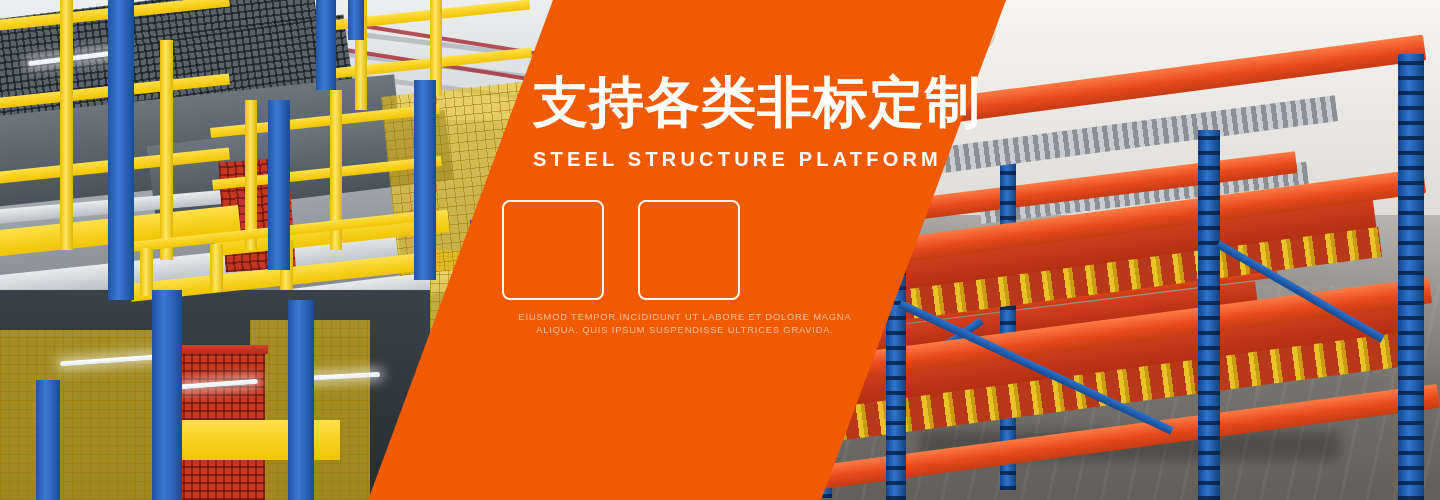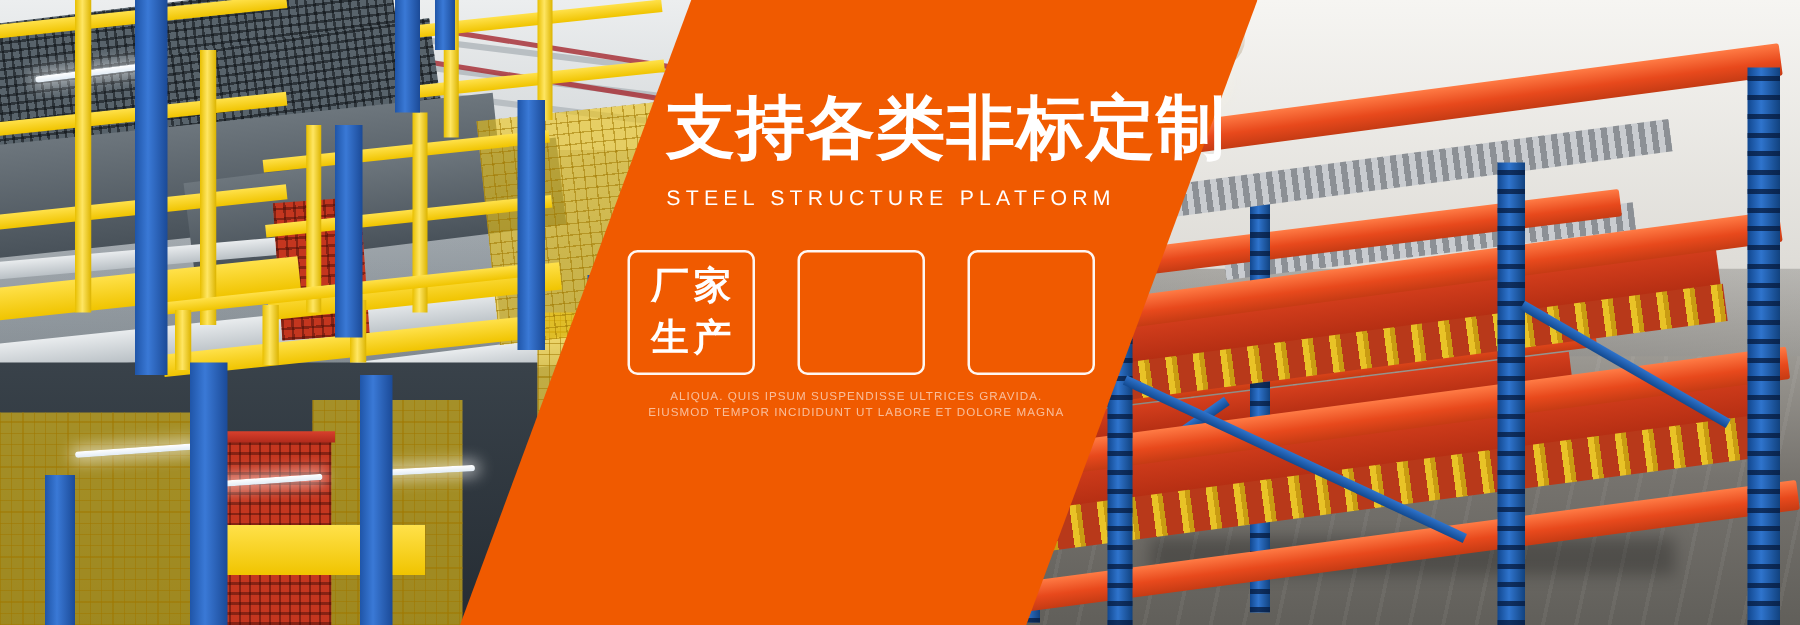--- a/index.html
+++ b/index.html
@@ -89,21 +89,21 @@
 
   .content { position:absolute; left:0; top:0; width:1440px; height:500px; z-index:6; }
 
   .headline {
     position:absolute; left:533px; top:73px; width:430px;
     color:#ffffff; font-size:55px; font-weight:bold; line-height:58px;
     letter-spacing:1px; white-space:nowrap;
   }
   .subhead {
     position:absolute; left:533px; top:145px; width:430px;
-    color:#ffffff; font-size:17px; font-weight:normal; line-height:28px;
+    color:#ffffff; font-size:20px; font-weight:bold; line-height:28px;
     letter-spacing:4.2px; white-space:nowrap;
   }
 
   .badges { position:absolute; left:502px; top:200px; display:flex; gap:34px; }
   .badge {
     width:102px; height:100px; border:2px solid rgba(255,255,255,.95);
     border-radius:8px; display:flex; flex-direction:column;
     align-items:center; justify-content:center;
     color:#fff; font-size:30px; font-weight:bold; line-height:42px;
     letter-spacing:4px; text-indent:4px;
@@ -240,29 +240,25 @@
   <div class="panel"></div>
 
   <div class="content">
 
     <div class="headline">支持各类非标定制</div>
 
     <div class="subhead">STEEL STRUCTURE PLATFORM</div>
 
     <div class="badges">
       <div class="badge">
-        <span>厂家</span>
-        <span>生产</span>
-      </div>
-      <div class="badge">
       </div>
       <div class="badge">
       </div>
     </div>
 
     <div class="lorem">
+      <p>eiusmod tempor incididunt ut labore et dolore magna</p>
       <p>aliqua. Quis ipsum suspendisse ultrices gravida.</p>
-      <p>eiusmod tempor incididunt ut labore et dolore magna</p>
     </div>
 
 
   </div>
 </div>
 
 </body></html>

